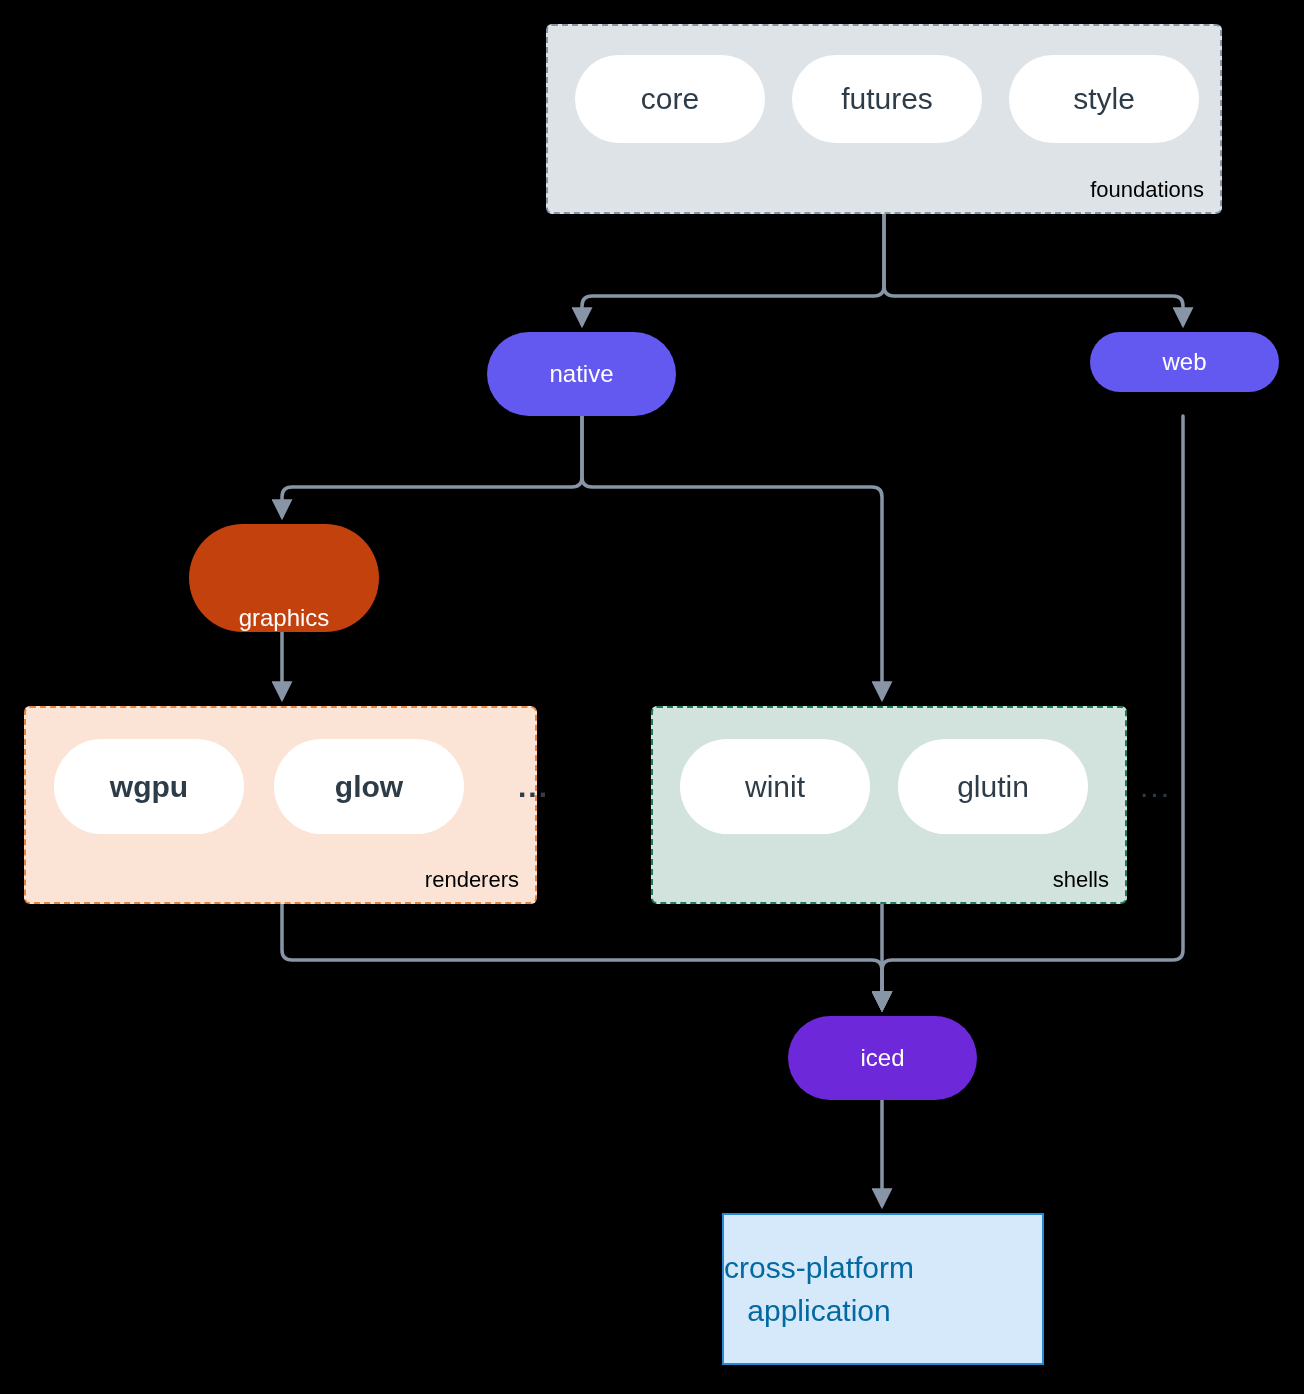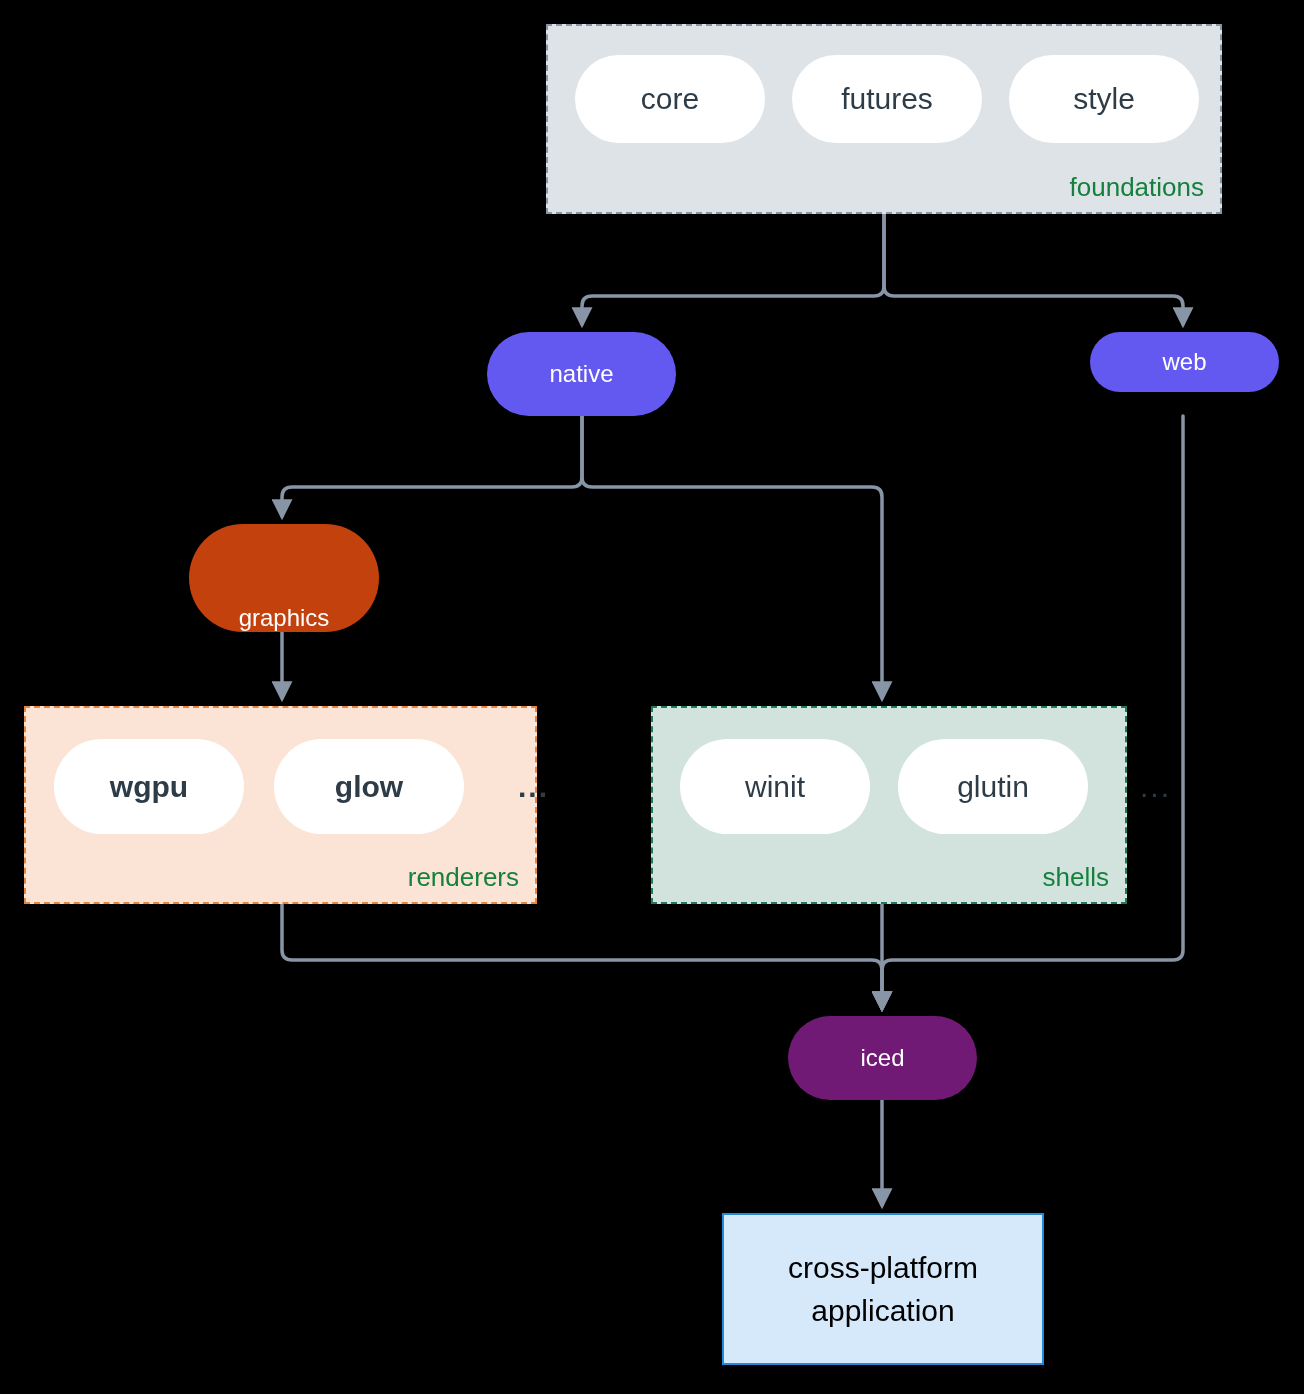--- a/index.html
+++ b/index.html
@@ -24,20 +24,21 @@
     top: 0;
     width: 1304px;
     height: 1394px;
     pointer-events: none;
   }
 
   
   .group {
     position: absolute;
     box-sizing: border-box;
+    border-radius: 6px;
   }
   .group-foundations {
     left: 546px;
     top: 24px;
     width: 676px;
     height: 190px;
     background: #DEE3E7;
     border: 2px dashed #8795A6;
   }
   .group-renderers {
@@ -53,22 +54,22 @@
     top: 706px;
     width: 476px;
     height: 198px;
     background: #D2E3DE;
     border: 2px dashed #1F7A63;
   }
   .group-label {
     position: absolute;
     right: 16px;
     bottom: 9px;
-    font-size: 26px;
-    color: #15803d;
+    font-size: 22px;
+    color: #000000;
     white-space: nowrap;
   }
 
   
   .pill-row {
     position: absolute;
     left: 0;
     top: 0;
     display: flex;
     align-items: center;
@@ -135,38 +136,37 @@
     width: 190px;
     height: 108px;
     background: #c2410c;
     align-items: flex-end;
   }
   .node-iced {
     left: 788px;
     top: 1016px;
     width: 189px;
     height: 84px;
-    background: #701a75;
+    background: #6d28d9;
   }
 
   
   .node-rect {
     position: absolute;
     left: 722px;
     top: 1213px;
     width: 322px;
     height: 152px;
     background: #D6E9FA;
     border: 2px solid #2589D9;
     box-sizing: border-box;
     display: flex;
     align-items: center;
-    justify-content: center;
     text-align: center;
-    color: #000000;
+    color: #0369a1;
     font-size: 30px;
     line-height: 1.45;
   }
 </style>
 </head>
 <body>
 
 <div id="diagram">
 
   <svg id="edge-layer" viewBox="0 0 1304 1394" width="1304" height="1394" xmlns="http://www.w3.org/2000/svg">

